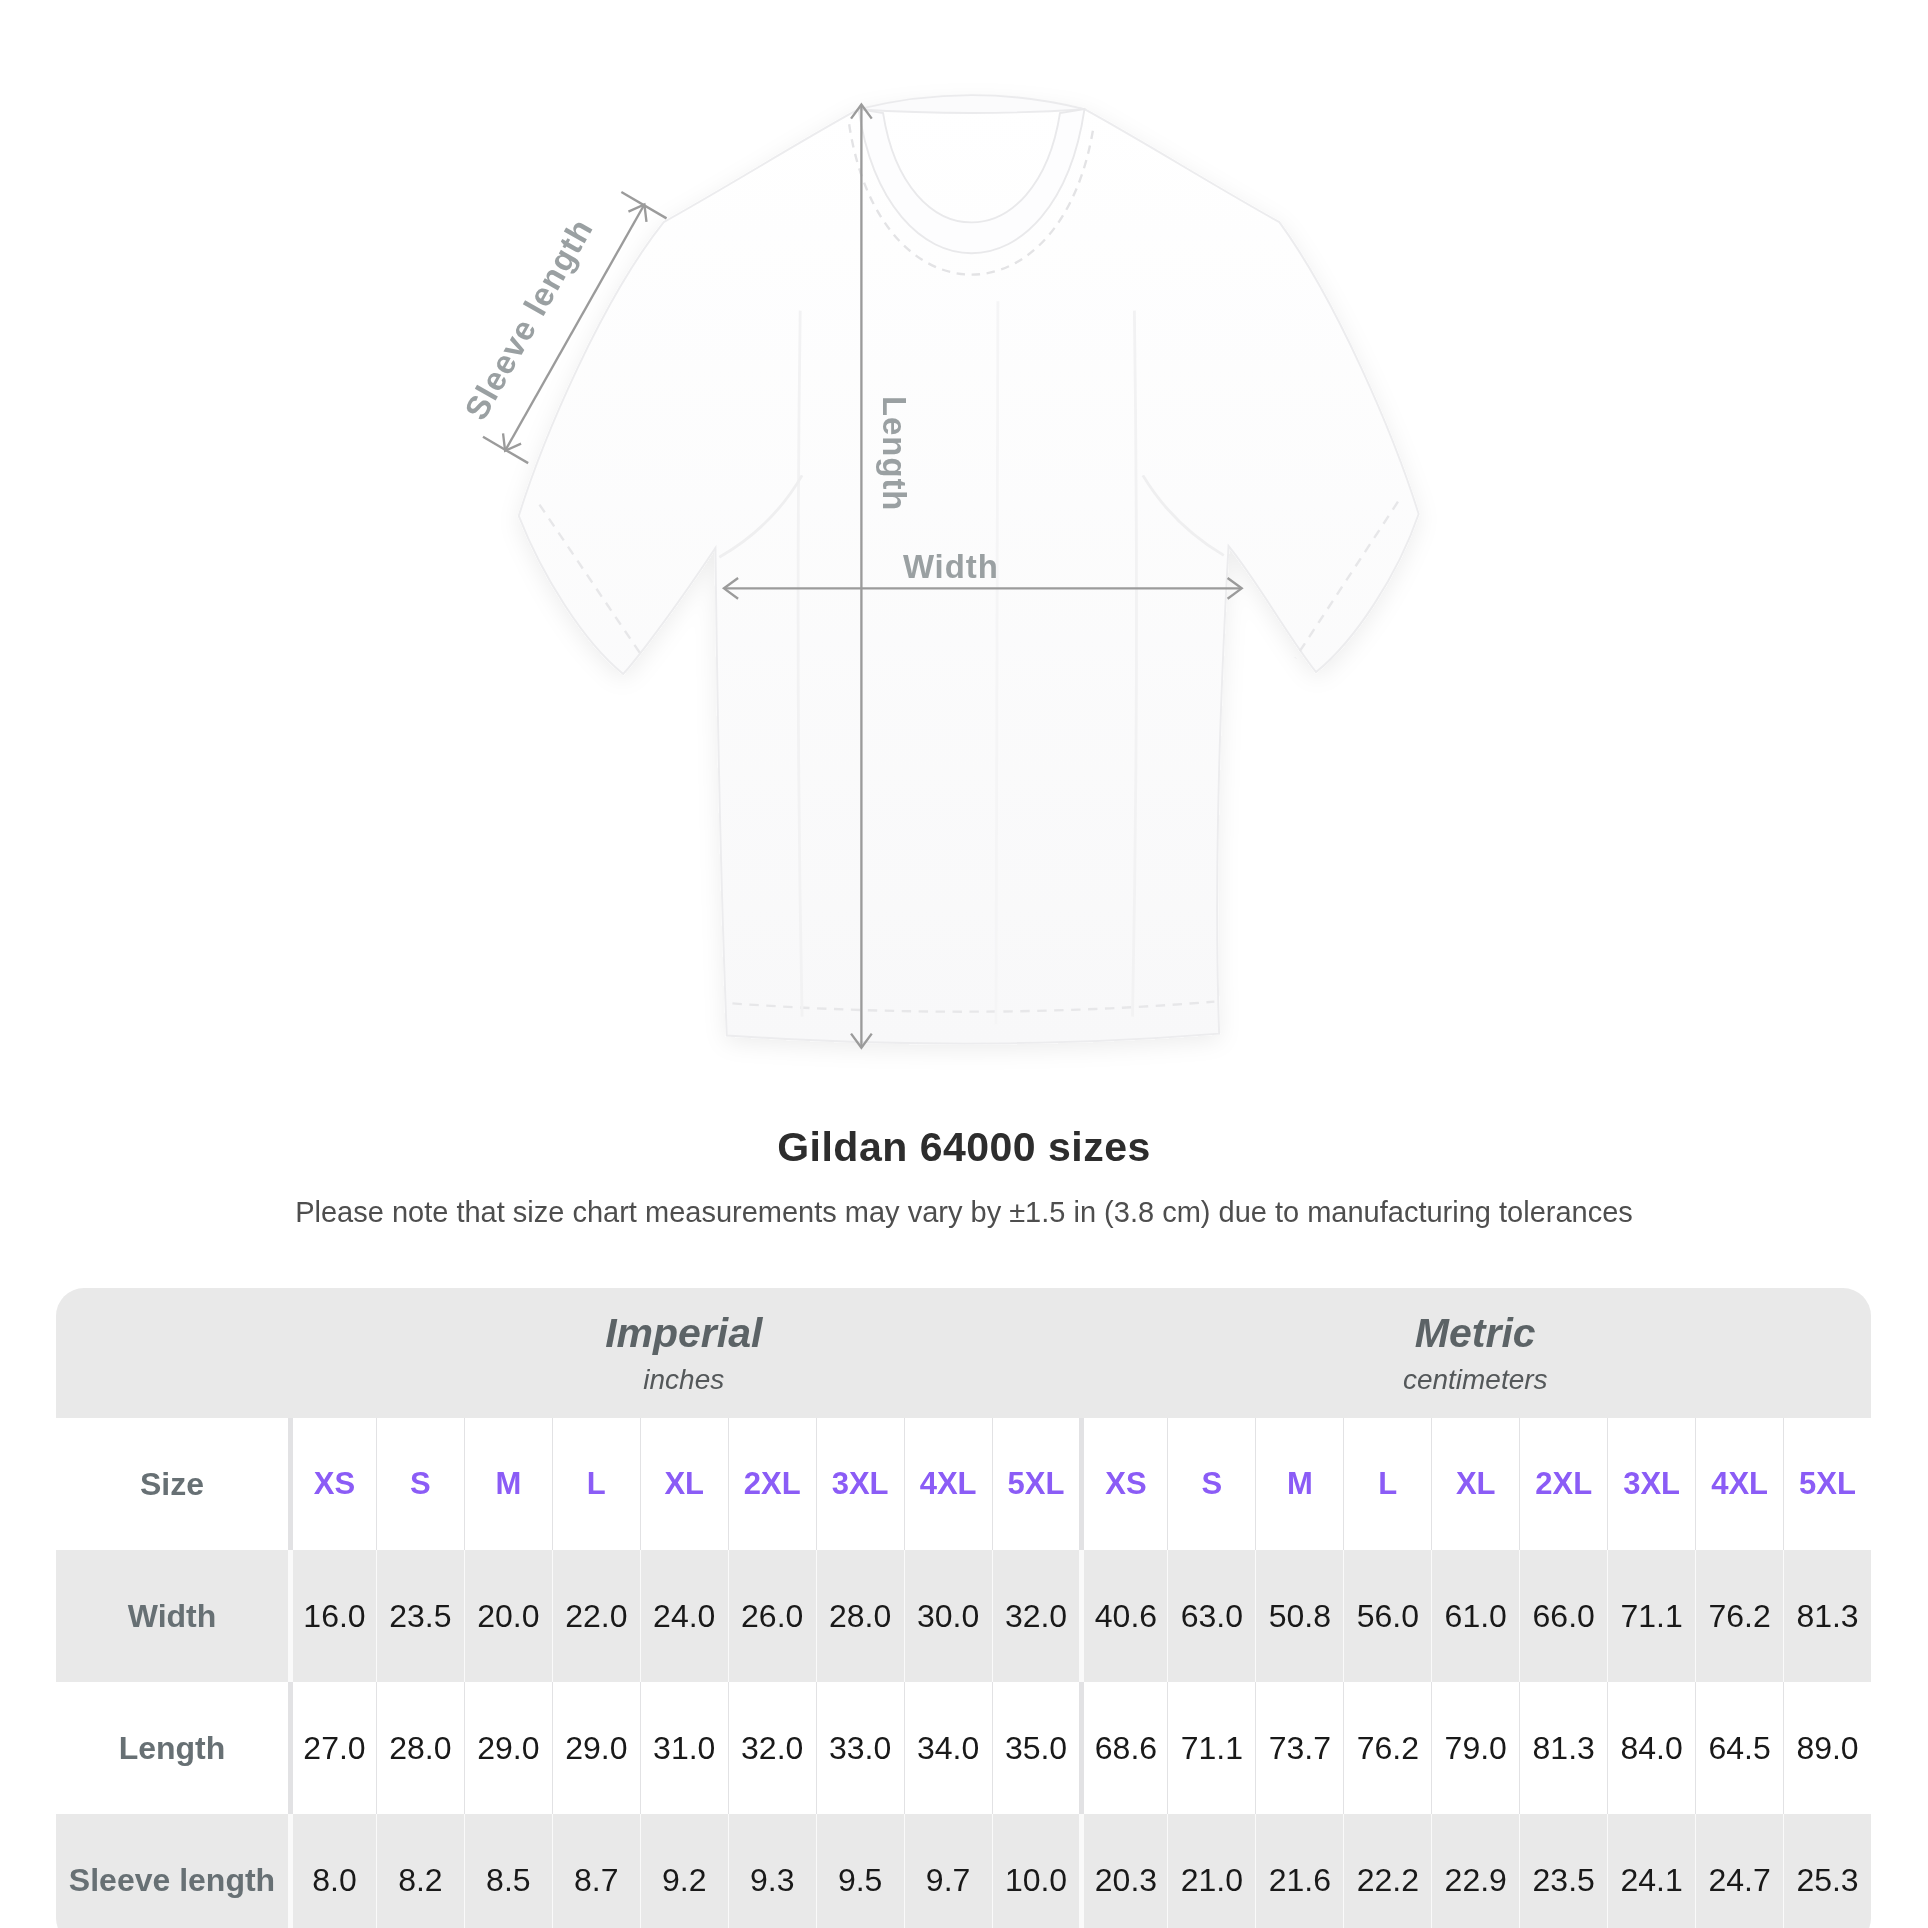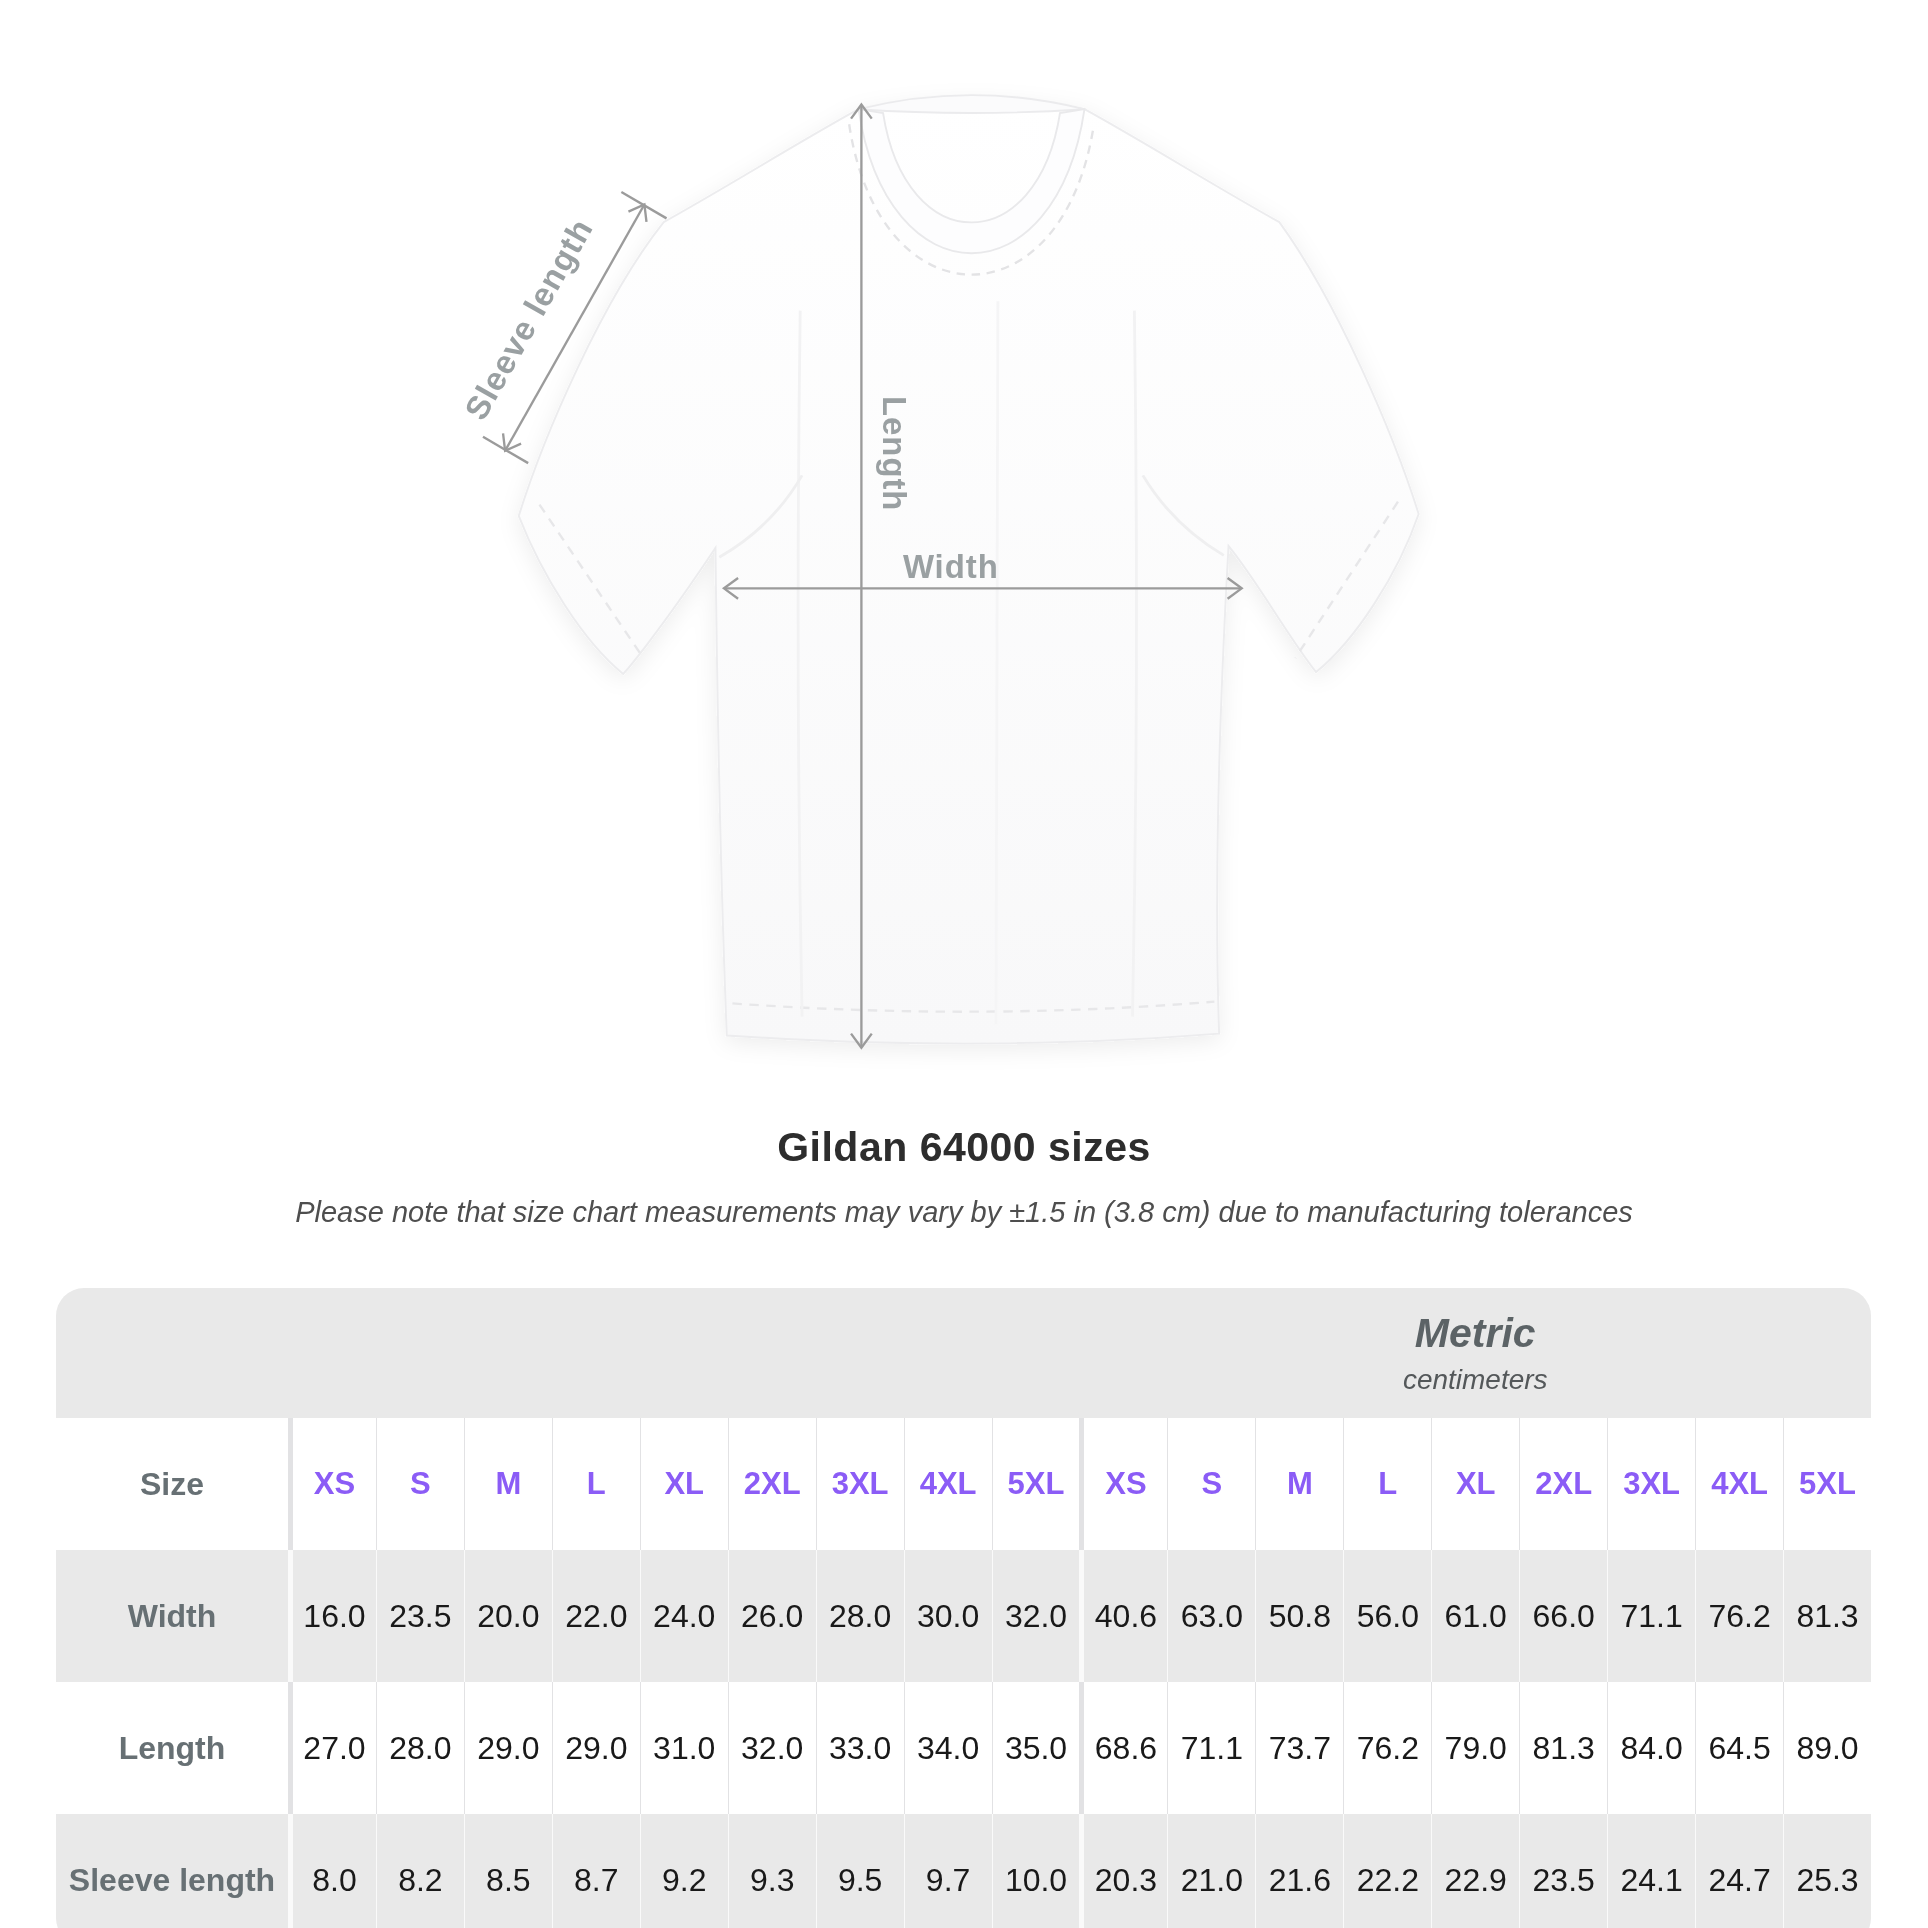--- a/index.html
+++ b/index.html
@@ -9,21 +9,21 @@
   }
   .stage{position:absolute;inset:0}
   svg.diagram{position:absolute;top:0;left:0;display:block}
 
   .page-title{
     position:absolute;top:1124px;left:0;width:100%;text-align:center;
     font-size:41px;font-weight:bold;color:#2d2d2d;letter-spacing:0.5px;
   }
   .page-subtitle{
     position:absolute;top:1196px;left:0;width:100%;text-align:center;
-    font-size:29px;font-style:italic;color:#4e4e4e;
+    font-size:29px;color:#4e4e4e;
   }
 
   .size-table{
     position:absolute;left:56px;top:1288px;width:1815px;
     border-radius:28px;overflow:hidden;
   }
   .band{
     display:grid;grid-template-columns:232px repeat(18,1fr);
     height:130px;background:#e9e9e9;
   }
@@ -110,20 +110,24 @@
       <text text-anchor="middle" x="1010" y="614">Width</text>
     </g>
   </svg>
 
   <div class="page-title">Gildan 64000 sizes</div>
   <div class="page-subtitle">Please note that size chart measurements may vary by ±1.5 in (3.8 cm) due to manufacturing tolerances</div>
 
   <div class="size-table">
 
     <div class="band">
+      <div class="band-group imp">
+        <div class="band-title">Imperial</div>
+        <div class="band-unit">inches</div>
+      </div>
       <div class="band-group met">
         <div class="band-title">Metric</div>
         <div class="band-unit">centimeters</div>
       </div>
     </div>
 
     <div class="row white">
       <div class="cell lbl">Size</div>
       <div class="cell hd">XS</div>
       <div class="cell hd">S</div>

